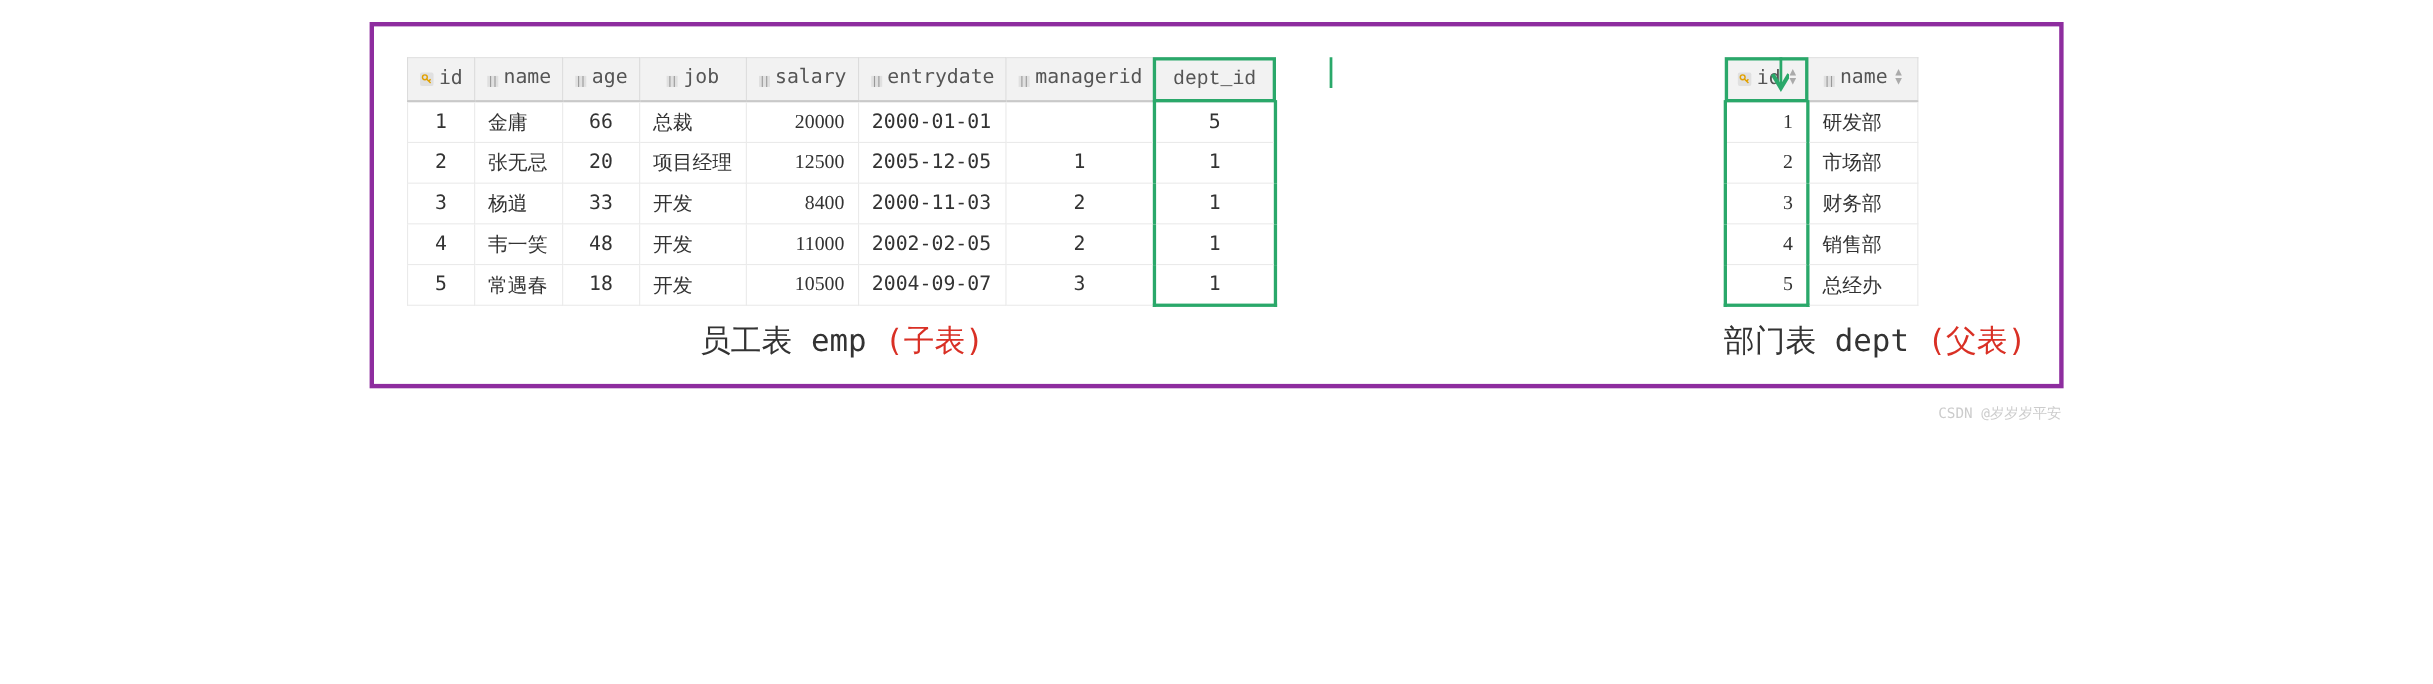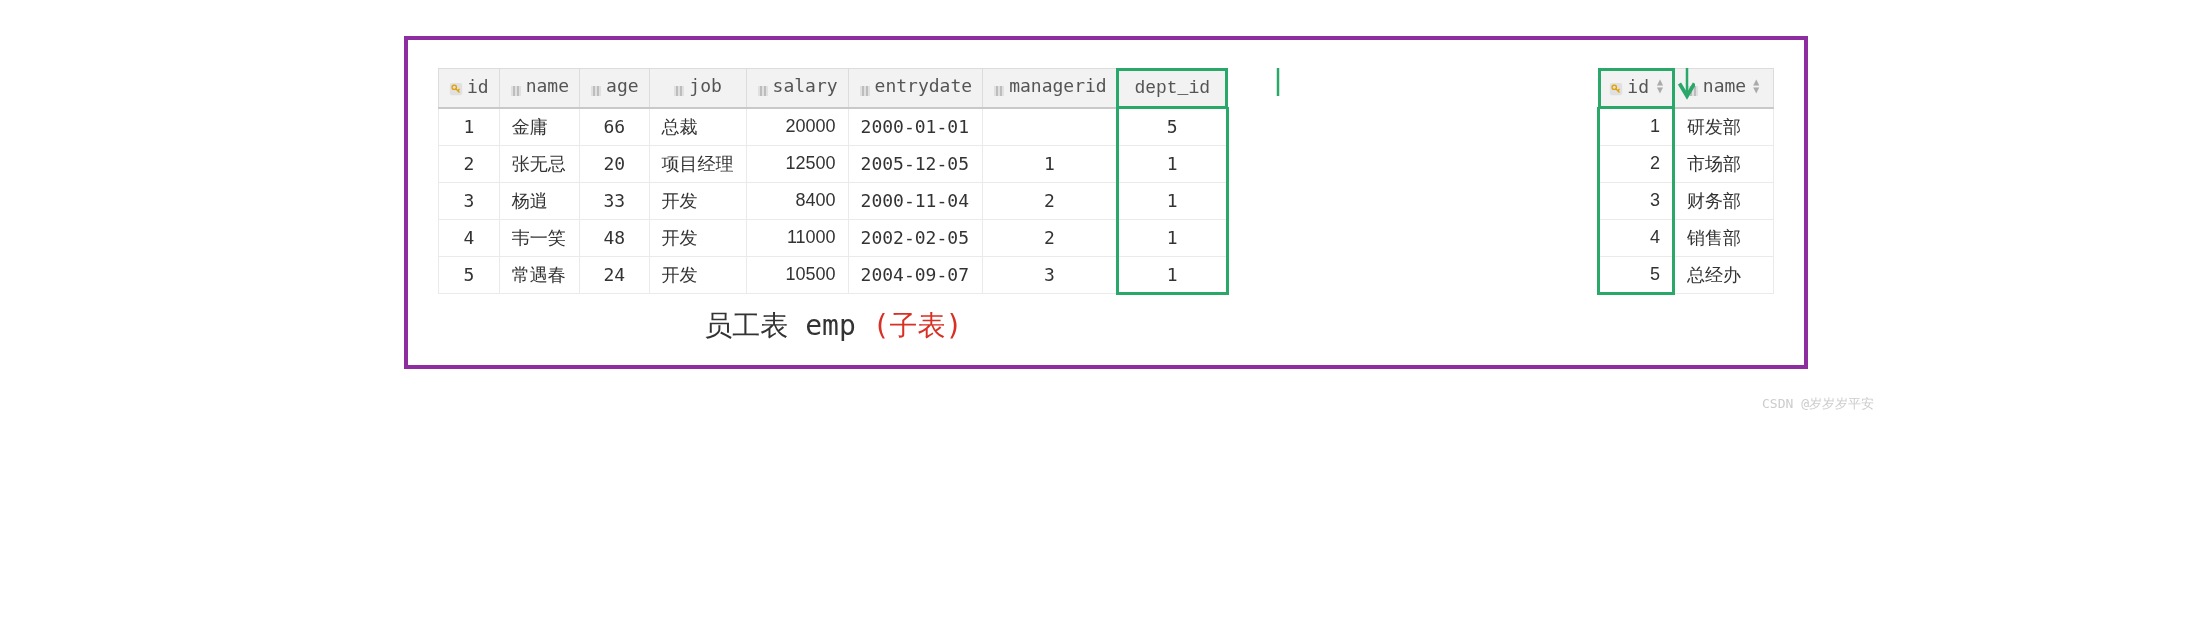--- a/index.html
+++ b/index.html
@@ -4,23 +4,23 @@
   <style>
     * { box-sizing: border-box; margin: 0; padding: 0; }
     body {
       font-family: "Microsoft YaHei", Consolas, monospace, sans-serif;
       background: #fff;
       padding: 20px;
     }
     .outer-frame {
       border: 4px solid #8e2d9f;
       padding: 28px 30px 20px 30px;
-      width: 1404px;
+      width: 1540px;
       position: relative;
-      margin: 16px auto;
+      margin: 0 auto;
     }
     .content-wrap {
       display: flex;
       align-items: flex-start;
       justify-content: space-between;
       position: relative;
     }
     .table-block { display: inline-block; }
     table {
       border-collapse: collapse;
@@ -52,21 +52,21 @@
     .key-icon svg { width: 14px; height: 14px; }
     .col-plain-icon { width: 12px; height: 12px; display: inline-block; }
     .col-plain-icon svg { width: 12px; height: 12px; }
     .sort-arrows {
       width: 8px; display: inline-block;
       color: #aaa; font-size: 10px; line-height: 8px;
       margin-left: 2px;
     }
     .center { text-align: center; }
     .null-val { color: #999; font-style: italic; }
-    .num-col { text-align: right; font-family: Liberation Sans, sans-serif; }
+    .num-col { text-align: right; font-family: Liberation Serif, serif; }
     .mono { font-family: Consolas, monospace; }
     .caption {
       text-align: center;
       font-size: 28px;
       padding-top: 12px;
       color: #333;
     }
     .caption .red { color: #d93025; }
     .highlight-fk {
       outline: 3px solid #2aa86a;
@@ -87,21 +87,21 @@
       pointer-events: none;
       width: 100%; height: 100%;
     }
     .watermark {
       color: #ccc;
       font-size: 13px;
       text-align: right;
       padding-top: 10px;
       padding-right: 2px;
       width: 1540px;
-      margin: 16px auto;
+      margin: 4px auto;
     }
   </style>
 </head>
 <body>
 
 <div class="outer-frame">
   <div class="content-wrap">
     <svg class="connector">
       <defs>
         <marker id="arrowhead" markerWidth="8" markerHeight="8" refX="6" refY="3" orient="auto">
@@ -194,38 +194,38 @@
               <td class="mono">2005-12-05</td>
               <td class="center mono">1</td>
               <td class="center mono" style="border-left:3px solid #2aa86a;border-right:3px solid #2aa86a;">1</td>
             </tr>
             <tr>
               <td class="center mono">3</td>
               <td>杨逍</td>
               <td class="center mono">33</td>
               <td>开发</td>
               <td class="num-col">8400</td>
-              <td class="mono">2000-11-04</td>
+              <td class="mono">2000-11-03</td>
               <td class="center mono">2</td>
               <td class="center mono" style="border-left:3px solid #2aa86a;border-right:3px solid #2aa86a;">1</td>
             </tr>
             <tr>
               <td class="center mono">4</td>
               <td>韦一笑</td>
               <td class="center mono">48</td>
               <td>开发</td>
               <td class="num-col">11000</td>
               <td class="mono">2002-02-05</td>
               <td class="center mono">2</td>
               <td class="center mono" style="border-left:3px solid #2aa86a;border-right:3px solid #2aa86a;">1</td>
             </tr>
             <tr>
               <td class="center mono">5</td>
               <td>常遇春</td>
-              <td class="center mono">24</td>
+              <td class="center mono">18</td>
               <td>开发</td>
               <td class="num-col">10500</td>
               <td class="mono">2004-09-07</td>
               <td class="center mono">3</td>
               <td class="center mono" style="border-left:3px solid #2aa86a;border-right:3px solid #2aa86a;border-bottom:3px solid #2aa86a">1</td>
             </tr>
           </tbody>
       </table>
       <div class="caption">
         <span>员工表 emp </span><span class="red">(子表)</span>
@@ -272,17 +272,20 @@
             <tr>
               <td class="num-col" style="border-left:3px solid #2aa86a;border-right:3px solid #2aa86a;">4</td>
               <td>销售部</td>
             </tr>
             <tr>
               <td class="num-col" style="border-left:3px solid #2aa86a;border-right:3px solid #2aa86a;border-bottom:3px solid #2aa86a">5</td>
               <td>总经办</td>
             </tr>
           </tbody>
       </table>
+      <div class="caption">
+        <span>部门表 dept </span><span class="red">(父表)</span>
+      </div>
     </div>
 
   </div>
 </div>
 <div class="watermark">CSDN @岁岁岁平安</div>
 
 </body></html>

